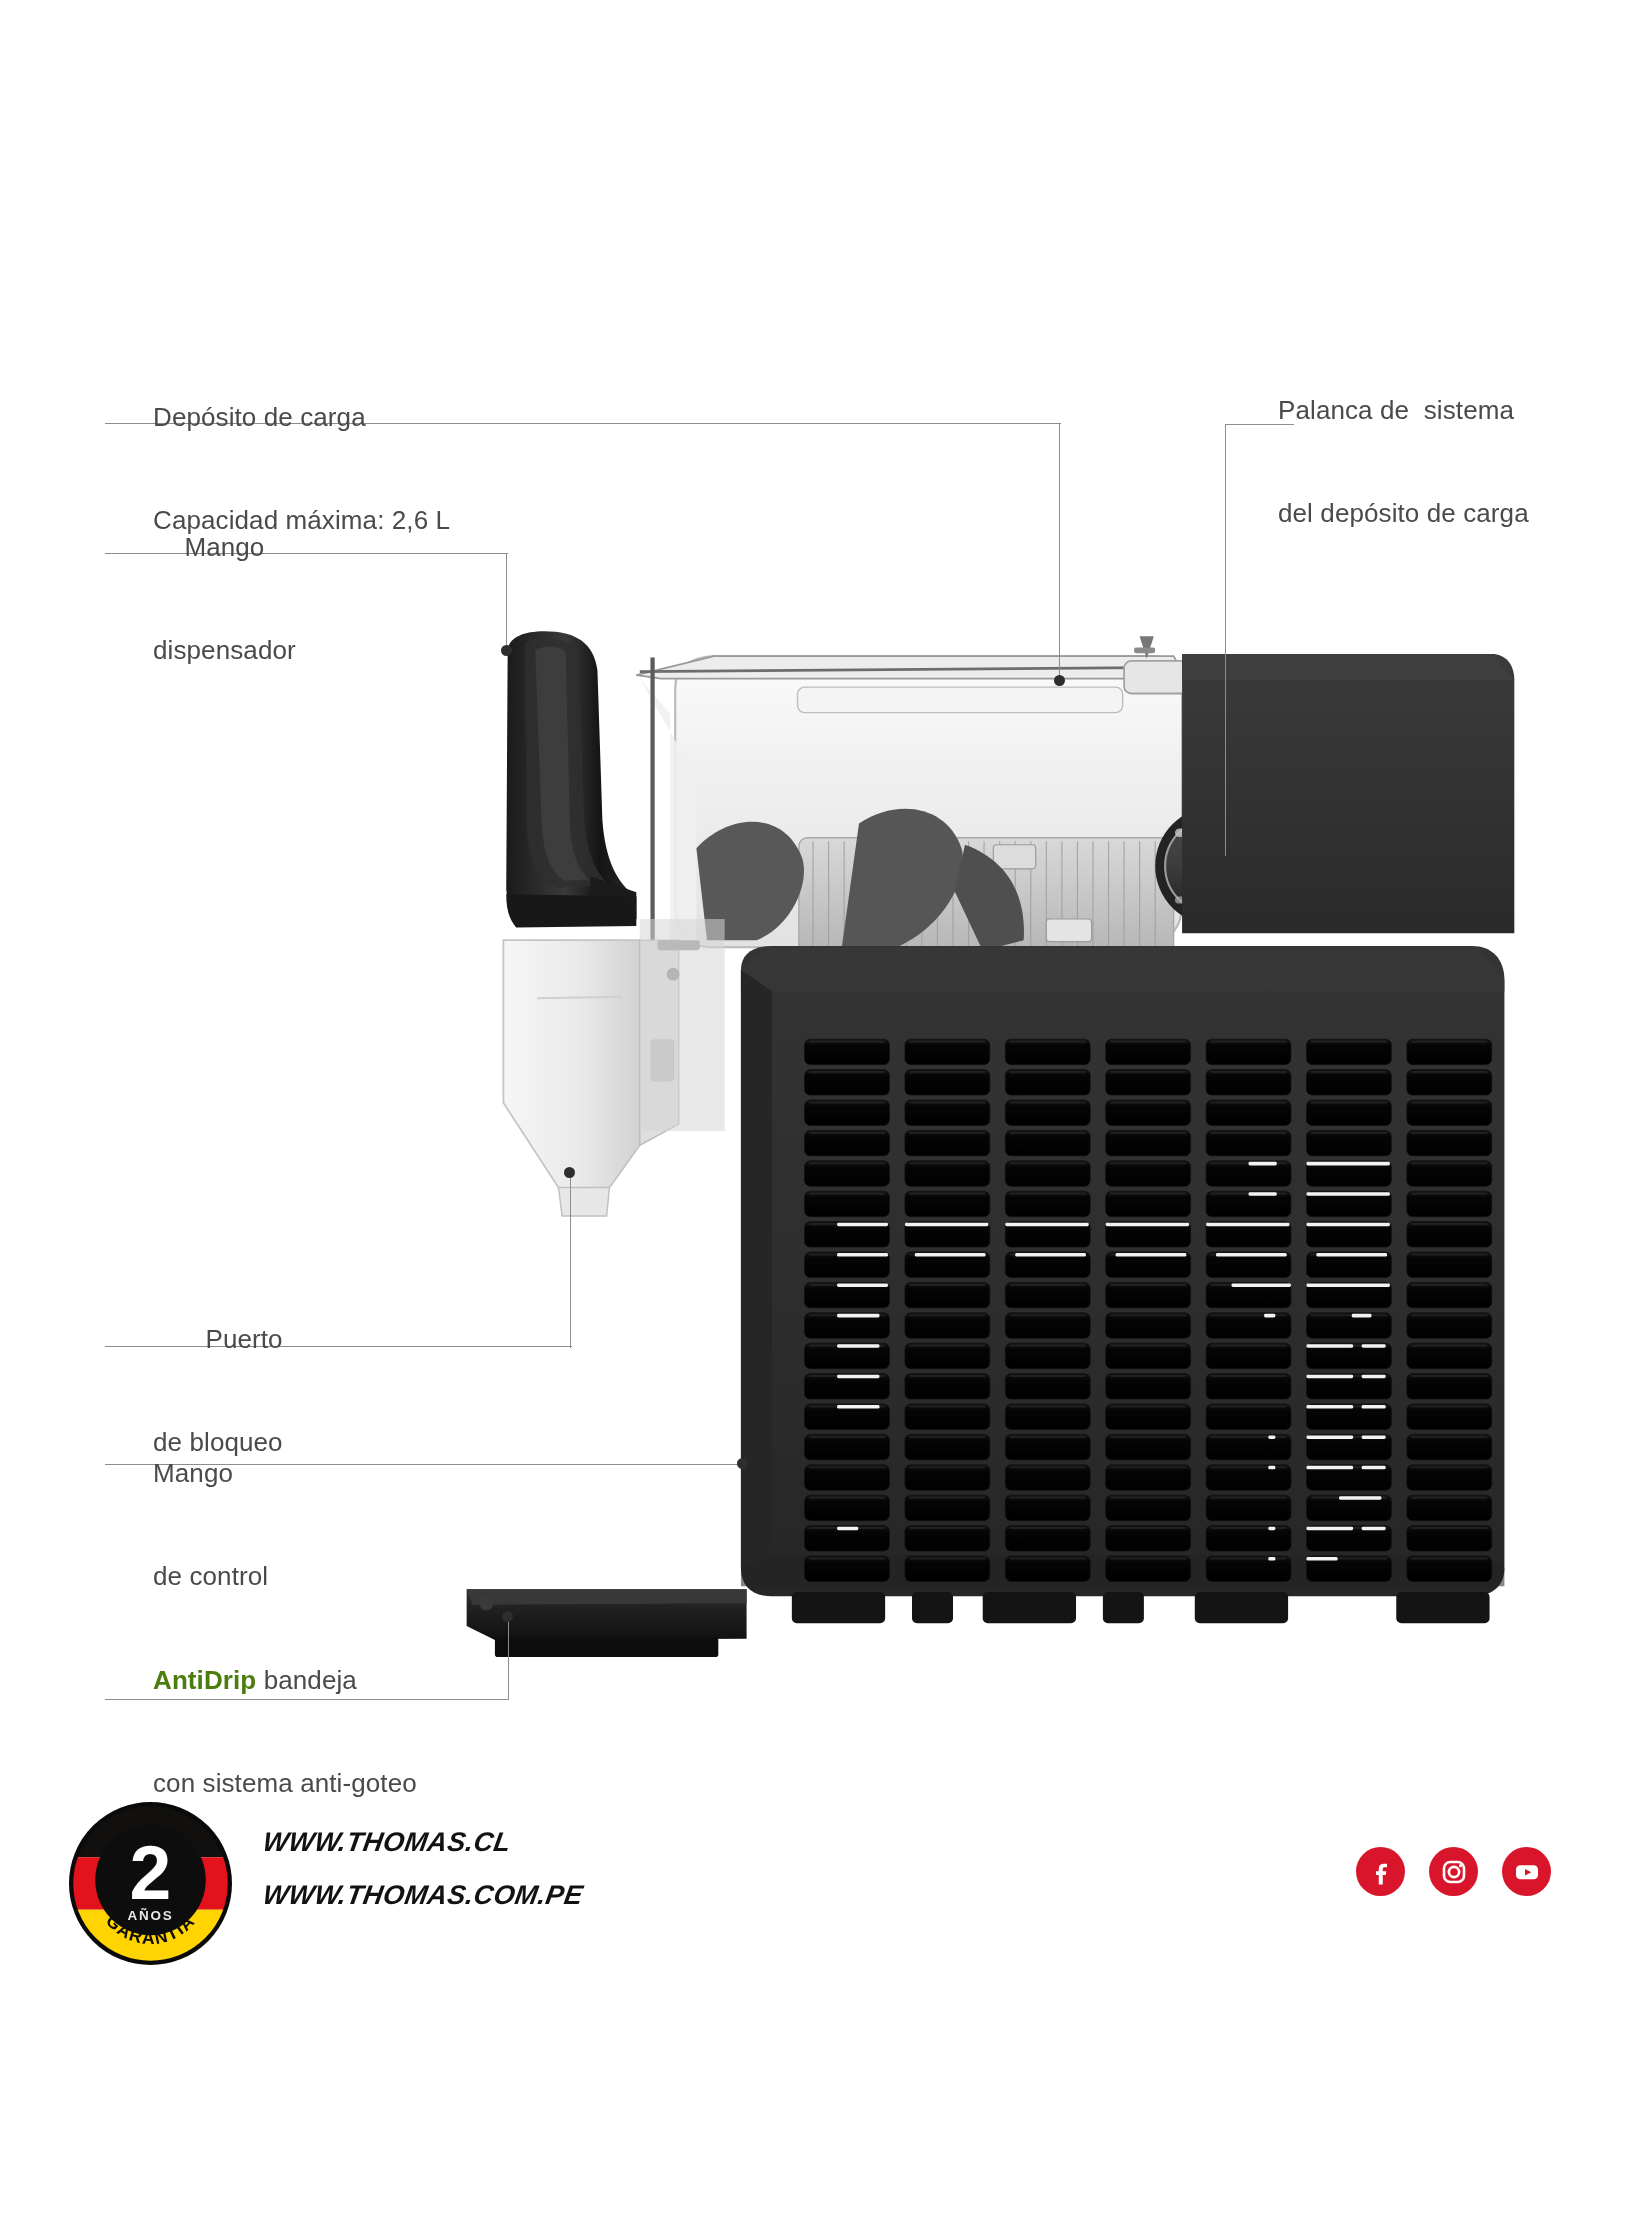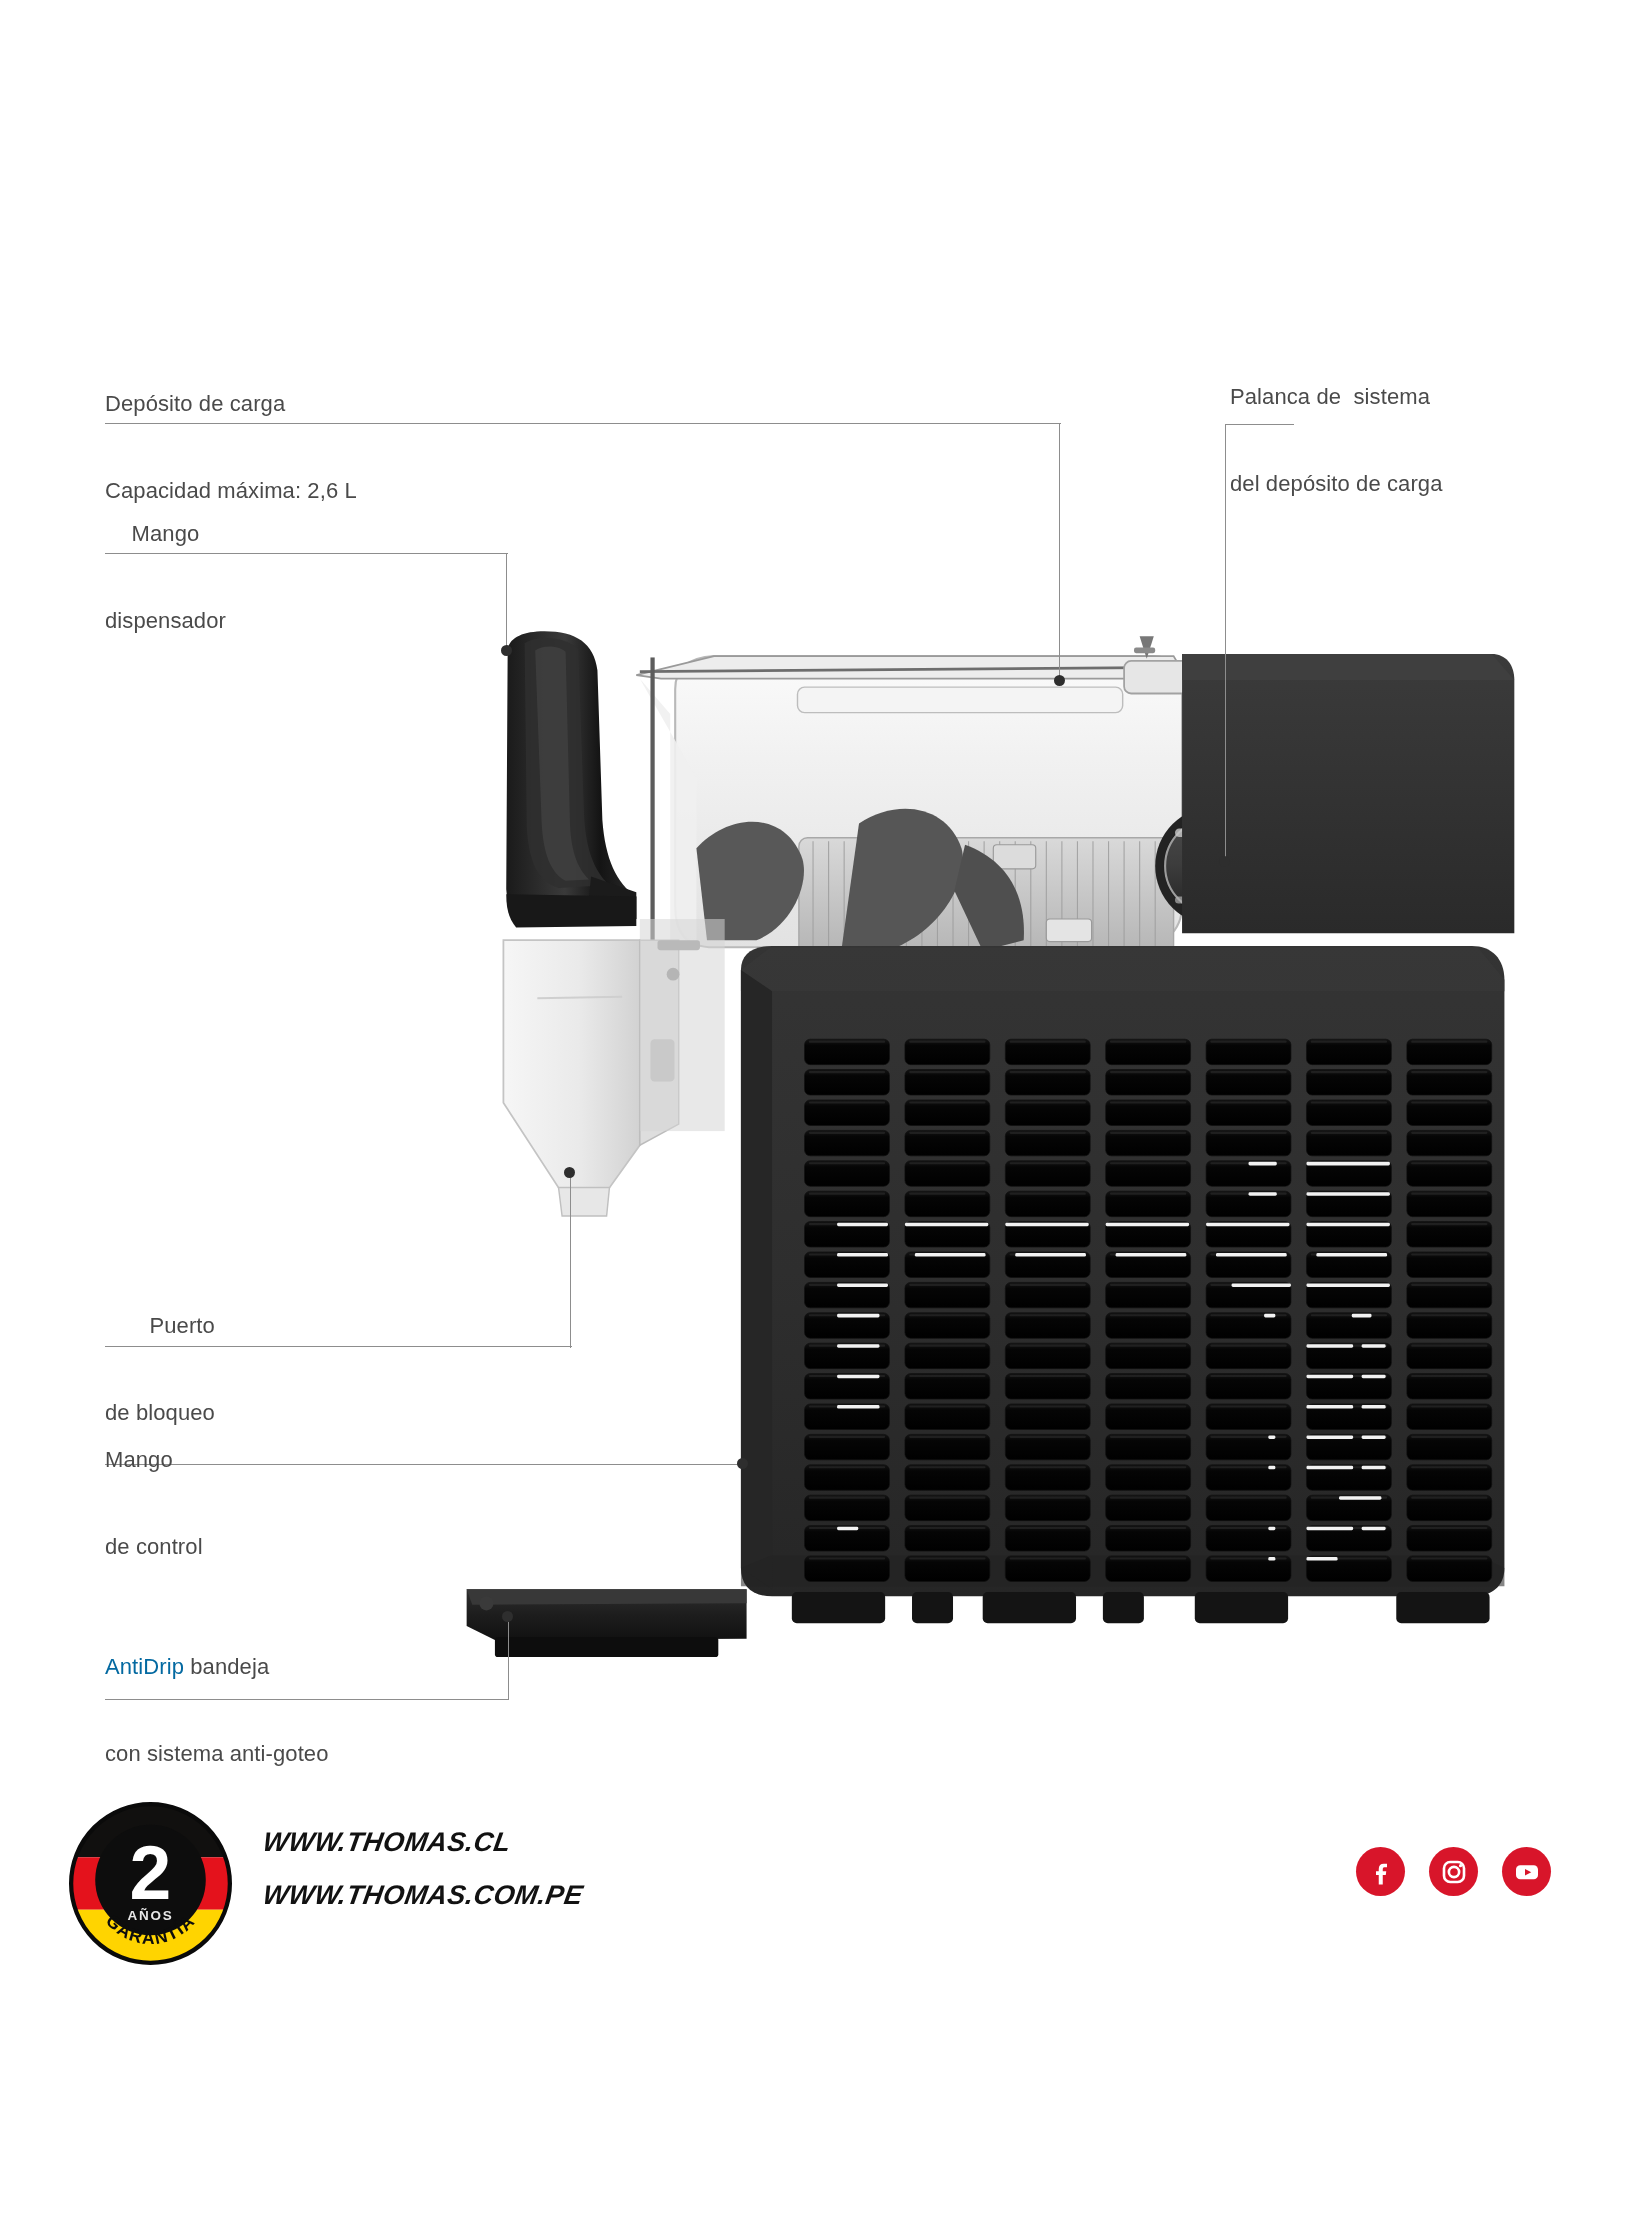--- a/index.html
+++ b/index.html
@@ -1,23 +1,23 @@
 <!DOCTYPE html>
 <html style="font-size:11.3px"><head>
 <meta charset="utf-8">
 <style>
   html,body{margin:0;padding:0;background:#ffffff;}
   body{width:1648px;height:2227px;position:relative;overflow:hidden;
        font-family:"Liberation Sans","DejaVu Sans",sans-serif;
        -webkit-font-smoothing:antialiased;}
 
   
-  .callout{position:absolute;color:#4a4a4a;font-size:22px;line-height:1.32;letter-spacing:0.1px;white-space:pre;}
+  .callout{position:absolute;color:#4a4a4a;font-size:26px;line-height:1.32;letter-spacing:0.1px;white-space:pre;margin-left:48px;}
   .callout .ln{display:block;}
-  .callout b{font-weight:400;color:#0369a1;}
+  .callout b{font-weight:700;color:#4d7c0f;}
 
   
   .lead{position:absolute;background:#8d8d8d;}
   .lead.h{height:1.4px;}
   .lead.v{width:1.4px;}
   .dot{position:absolute;width:11.3px;height:11.3px;border-radius:50%;background:#2e2e2e;}
 
   
   #product{position:absolute;left:0;top:0;width:1648px;height:1732px;pointer-events:none;}
 

